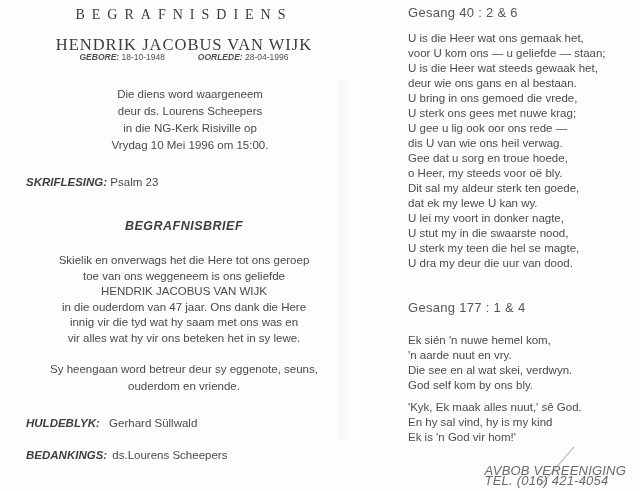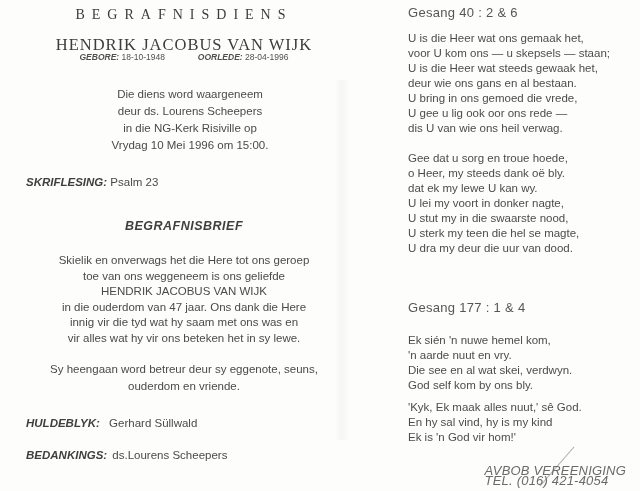--- a/index.html
+++ b/index.html
@@ -144,31 +144,33 @@
     </div>
 
   </div>
 
   <div class="right-col">
 
     <div class="hymn-title hymn1-title">Gesang 40 : 2 &amp; 6</div>
 
     <div class="stanza h1s1">
       <div>U is die Heer wat ons gemaak het,</div>
-      <div>voor U kom ons — u skepsels — staan;</div>
+      <div>voor U kom ons — u geliefde — staan;</div>
       <div>U is die Heer wat steeds gewaak het,</div>
       <div>deur wie ons gans en al bestaan.</div>
       <div>U bring in ons gemoed die vrede,</div>
+      <div>U sterk ons gees met nuwe krag;</div>
       <div>U gee u lig ook oor ons rede —</div>
       <div>dis U van wie ons heil verwag.</div>
     </div>
 
     <div class="stanza h1s2">
       <div>Gee dat u sorg en troue hoede,</div>
-      <div>o Heer, my steeds dank oë bly.</div>
+      <div>o Heer, my steeds voor oë bly.</div>
+      <div>Dit sal my aldeur sterk ten goede,</div>
       <div>dat ek my lewe U kan wy.</div>
       <div>U lei my voort in donker nagte,</div>
       <div>U stut my in die swaarste nood,</div>
       <div>U sterk my teen die hel se magte,</div>
       <div>U dra my deur die uur van dood.</div>
     </div>
 
     <div class="hymn-title hymn2-title">Gesang 177 : 1 &amp; 4</div>
 
     <div class="stanza h2s1">

